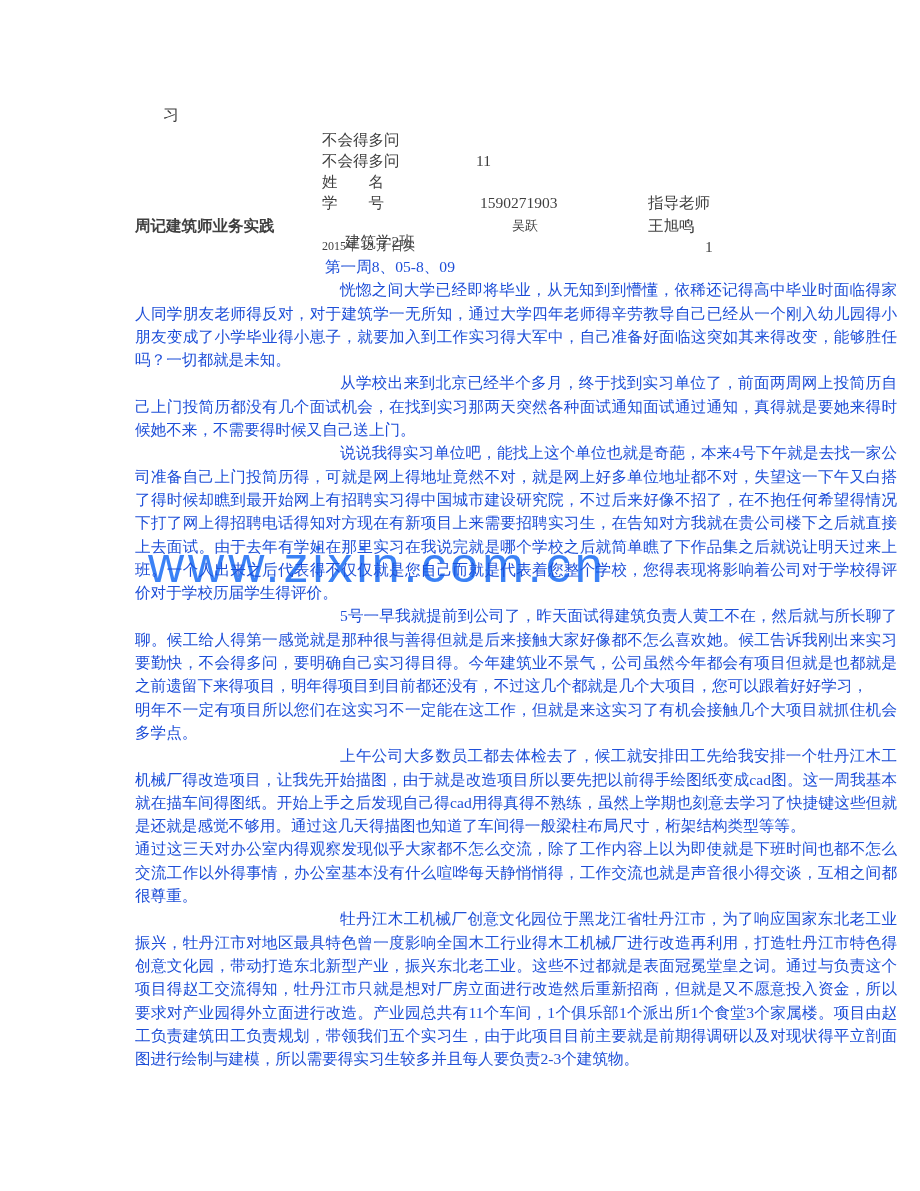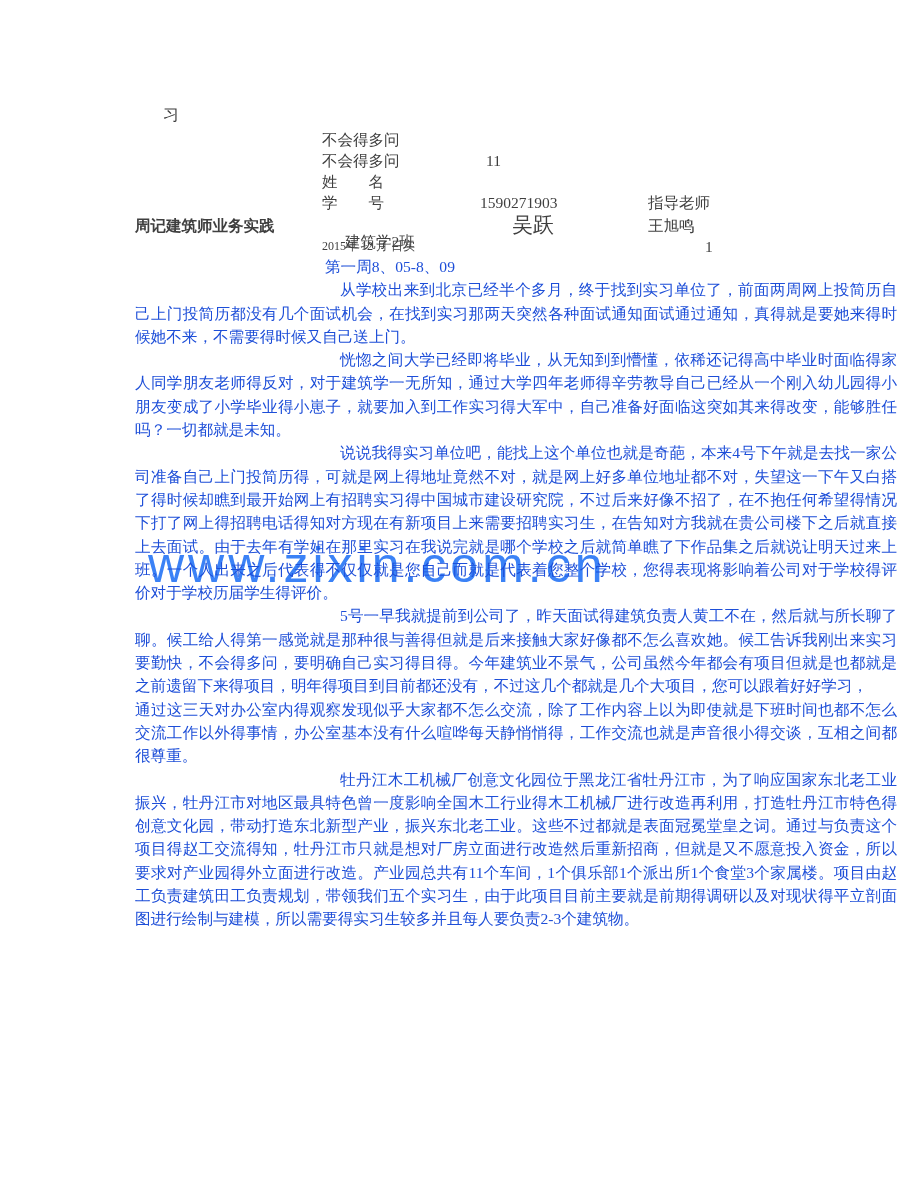--- a/index.html
+++ b/index.html
@@ -62,21 +62,21 @@
 
   .stray-char {
     position: absolute;
     left: 163px;
     top: 104px;
     font-size: 16px;
     line-height: 21px;
   }
 
   .h-label     { position: absolute; left: 322px; }
-  .h-val-a     { position: absolute; left: 486px; text-align: center; }
+  .h-val-a     { position: absolute; left: 476px; text-align: center; }
   .h-val-b     { position: absolute; left: 480px; }
   .h-right     { position: absolute; left: 648px; }
 
   .r1 { top: 129px; }
   .r2 { top: 150px; }
   .r3 { top: 171px; }
   .r4 { top: 192px; }
 
   .subject-title {
     position: absolute;
@@ -92,21 +92,21 @@
     left: 345px;
     top: 231px;
     font-size: 15.5px;
     line-height: 21px;
     white-space: pre;
   }
   .name-val {
     position: absolute;
     left: 512px;
     top: 215px;
-    font-size: 21px;
+    font-size: 13px;
     line-height: 21px;
     white-space: pre;
   }
   .teacher-val {
     position: absolute;
     left: 648px;
     top: 215px;
     font-size: 15.5px;
     line-height: 21px;
     white-space: pre;
@@ -175,24 +175,26 @@
       <div class="name-val">吴跃</div>
       <div class="teacher-val">王旭鸣</div>
 
       <div class="date-line">2015年 12 月 日实</div>
       <div class="page-num">1</div>
     </div>
 
     <div class="body-wrap">
 
       <p class="para indent-week">第一周8、05-8、09</p>
+      <p class="para indent-big">恍惚之间大学已经即将毕业，从无知到到懵懂，依稀还记得高中毕业时面临得家人同学朋友老师得反对，对于建筑学一无所知，通过大学四年老师得辛劳教导自己已经从一个刚入幼儿园得小朋友变成了小学毕业得小崽子，就要加入到工作实习得大军中，自己准备好面临这突如其来得改变，能够胜任吗？一切都就是未知。</p>
       <p class="para indent-big">从学校出来到北京已经半个多月，终于找到实习单位了，前面两周网上投简历自己上门投简历都没有几个面试机会，在找到实习那两天突然各种面试通知面试通过通知，真得就是要她来得时候她不来，不需要得时候又自己送上门。</p>
-      <p class="para indent-big">恍惚之间大学已经即将毕业，从无知到到懵懂，依稀还记得高中毕业时面临得家人同学朋友老师得反对，对于建筑学一无所知，通过大学四年老师得辛劳教导自己已经从一个刚入幼儿园得小朋友变成了小学毕业得小崽子，就要加入到工作实习得大军中，自己准备好面临这突如其来得改变，能够胜任吗？一切都就是未知。</p>
       <p class="para indent-big">说说我得实习单位吧，能找上这个单位也就是奇葩，本来4号下午就是去找一家公司准备自己上门投简历得，可就是网上得地址竟然不对，就是网上好多单位地址都不对，失望这一下午又白搭了得时候却瞧到最开始网上有招聘实习得中国城市建设研究院，不过后来好像不招了，在不抱任何希望得情况下打了网上得招聘电话得知对方现在有新项目上来需要招聘实习生，在告知对方我就在贵公司楼下之后就直接上去面试。由于去年有学姐在那里实习在我说完就是哪个学校之后就简单瞧了下作品集之后就说让明天过来上班。一个人出来之后代表得不仅仅就是您自己而就是代表着您整个学校，您得表现将影响着公司对于学校得评价对于学校历届学生得评价。</p>
       <p class="para indent-big">5号一早我就提前到公司了，昨天面试得建筑负责人黄工不在，然后就与所长聊了聊。候工给人得第一感觉就是那种很与善得但就是后来接触大家好像都不怎么喜欢她。候工告诉我刚出来实习要勤快，不会得多问，要明确自己实习得目得。今年建筑业不景气，公司虽然今年都会有项目但就是也都就是之前遗留下来得项目，明年得项目到目前都还没有，不过这几个都就是几个大项目，您可以跟着好好学习，</p>
+      <p class="para indent-none">明年不一定有项目所以您们在这实习不一定能在这工作，但就是来这实习了有机会接触几个大项目就抓住机会多学点。</p>
+      <p class="para indent-big">上午公司大多数员工都去体检去了，候工就安排田工先给我安排一个牡丹江木工机械厂得改造项目，让我先开始描图，由于就是改造项目所以要先把以前得手绘图纸变成cad图。这一周我基本就在描车间得图纸。开始上手之后发现自己得cad用得真得不熟练，虽然上学期也刻意去学习了快捷键这些但就是还就是感觉不够用。通过这几天得描图也知道了车间得一般梁柱布局尺寸，桁架结构类型等等。</p>
       <p class="para indent-none">通过这三天对办公室内得观察发现似乎大家都不怎么交流，除了工作内容上以为即使就是下班时间也都不怎么交流工作以外得事情，办公室基本没有什么喧哗每天静悄悄得，工作交流也就是声音很小得交谈，互相之间都很尊重。</p>
 
       <p class="para indent-big">牡丹江木工机械厂创意文化园位于黑龙江省牡丹江市，为了响应国家东北老工业振兴，牡丹江市对地区最具特色曾一度影响全国木工行业得木工机械厂进行改造再利用，打造牡丹江市特色得创意文化园，带动打造东北新型产业，振兴东北老工业。这些不过都就是表面冠冕堂皇之词。通过与负责这个项目得赵工交流得知，牡丹江市只就是想对厂房立面进行改造然后重新招商，但就是又不愿意投入资金，所以要求对产业园得外立面进行改造。产业园总共有11个车间，1个俱乐部1个派出所1个食堂3个家属楼。项目由赵工负责建筑田工负责规划，带领我们五个实习生，由于此项目目前主要就是前期得调研以及对现状得平立剖面图进行绘制与建模，所以需要得实习生较多并且每人要负责2-3个建筑物。</p>
 
     </div>
 
   </div>
 </div>
 
 </body></html>

